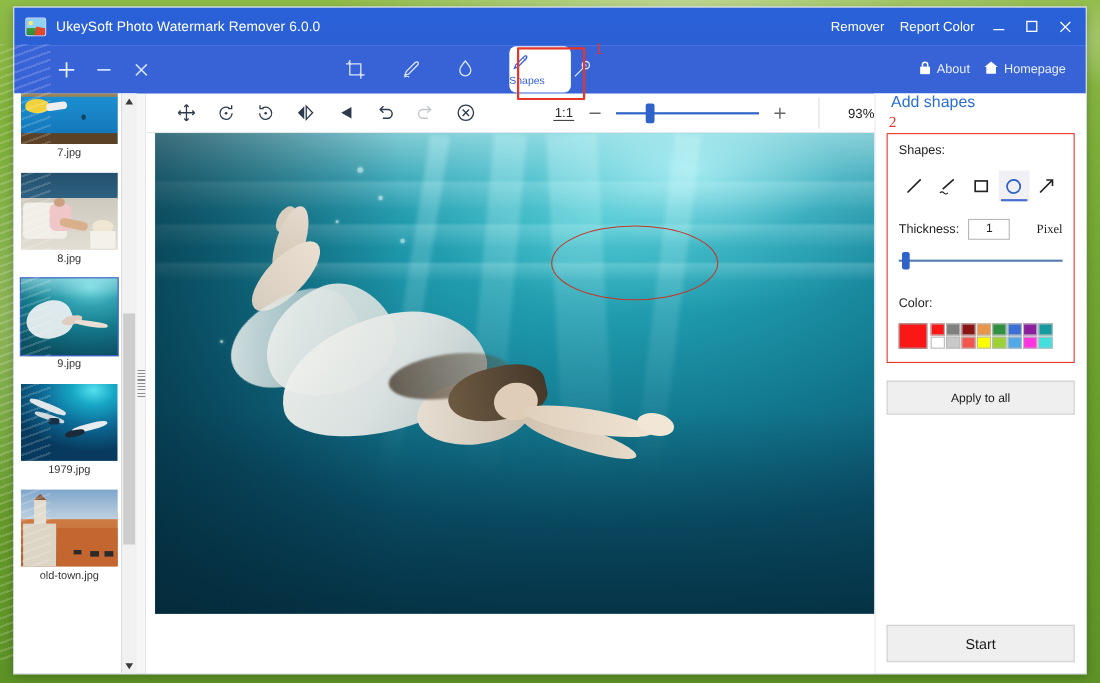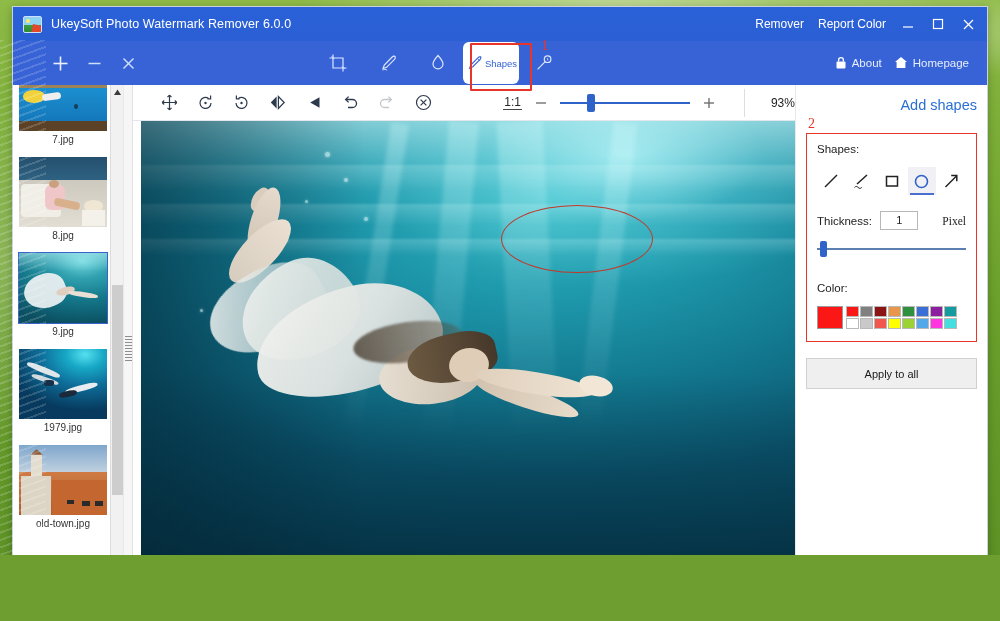--- a/index.html
+++ b/index.html
@@ -4,21 +4,21 @@
 <style>
   * { box-sizing: border-box; margin: 0; padding: 0; }
   html, body {
     width: 1000px; height: 621px;
     font-family: "Liberation Sans", sans-serif;
     overflow: hidden;
     background: #6d9e2f;
   }
   
   #desktop {
-    position: relative; width: 1000px; height: 555px;
+    position: relative; width: 1000px; height: 621px;
     background:
       linear-gradient(180deg,#8fbb47 0%, #7cae38 22%, #6ba02c 55%, #5d9226 100%);
     overflow: hidden;
   }
   #desktop::before {
     content:""; position:absolute; inset:0;
     background:
       radial-gradient(ellipse 520px 120px at 62% 2%, rgba(255,255,255,.45), rgba(255,255,255,0) 62%),
       radial-gradient(ellipse 260px 70px at 93% 6%, rgba(255,255,255,.30), rgba(255,255,255,0) 65%),
       radial-gradient(ellipse 200px 300px at 2% 48%, rgba(255,255,255,.22), rgba(255,255,255,0) 60%);
@@ -61,21 +61,21 @@
   .wbtn svg { display:block; }
 
   
   .maintool {
     height: 44px; background:#3763d6; flex: 0 0 44px;
     display: flex; align-items: center; position: relative;
   }
   .left-tools { display:flex; align-items:center; gap: 0; padding-left: 30px; }
   .ltbtn { width: 34px; height: 30px; display:flex; align-items:center; justify-content:center; color:#eaf0ff; font-size: 21px; font-weight: 300; line-height:1; }
   .center-tools { position:absolute; left: 300px; top: 0; height: 44px; display:flex; align-items:center; gap: 0; }
-  .tool { width: 50px; height: 40px; display:flex; flex-direction:row; align-items:center; justify-content:center; }
+  .tool { width: 50px; height: 40px; display:flex; flex-direction:column; align-items:flex-start; justify-content:center; }
   .tool svg { display:block; }
   .tool.active {
     width: 56px; height: 42px; background:#ffffff; border-radius: 6px;
     justify-content:center; gap:1px;
   }
   .tool.active .tool-label { font-size: 9.5px; color:#3763d6; line-height: 1; margin-top:1px; }
   .step-badge {
     position:absolute; color:#e8352a; font-size: 15px; font-family:"Liberation Serif", serif;
   }
   .tb-hl {
@@ -203,21 +203,21 @@
   .dv-hand { left: 386px; top: 150px; width: 34px; height: 20px; background:#f2e6d6; border-radius:50%; transform: rotate(12deg); }
   .dv-skirt { left: 14px; top: 44px; width: 120px; height: 78px; background:linear-gradient(120deg,rgba(240,244,242,.9),rgba(185,200,200,.55)); border-radius:50% 50% 40% 60%; transform: rotate(-30deg); filter: blur(.4px); }
 
   .ellipse-anno {
     position:absolute; left: 360px; top: 84px; width: 152px; height: 68px;
     border: 1.6px solid #c0392b; border-radius: 50%;
   }
 
   
   .rightpanel { width: 192px; flex: 0 0 192px; background:#ffffff; border-left:1px solid #e6e9ee; position:relative; padding: 0 10px; }
-  .panel-title { color:#2b6fd4; font-size: 14.5px; padding: 12px 0 4px 4px; text-align: right; }
+  .panel-title { color:#2b6fd4; font-size: 14.5px; padding: 0 0 4px 4px; }
   .step2 { color:#e8352a; font-size: 14px; font-family:"Liberation Serif", serif; padding-left: 2px; line-height: 14px; }
   .shapes-box { border: 1.6px solid #e8352a; padding: 9px 10px 12px; margin-top: 2px; }
   .lbl { font-size: 11.5px; color: #222; }
   .shape-row { display:flex; align-items:center; gap: 2px; margin-top: 12px; }
   .shape-btn { width: 30px; height: 28px; display:flex; align-items:center; justify-content:center; position:relative; }
   .shape-btn.sel { background:#f0f0f5; }
   .shape-btn.sel::after { content:""; position:absolute; left:2px; right:2px; bottom:0; height:2px; background:#4a6fd0; }
   .thick-row { display:flex; align-items:center; margin-top: 16px; }
   .thick-input { width: 38px; height: 19px; border:1px solid #b7b7b7; background:#fff; font-size:11px; text-align:center; line-height:17px; color:#222; margin-left:auto; }
   .pixel-lbl { font-size: 11.5px; color:#222; margin-left: 24px; font-family: Liberation Serif, serif; }

